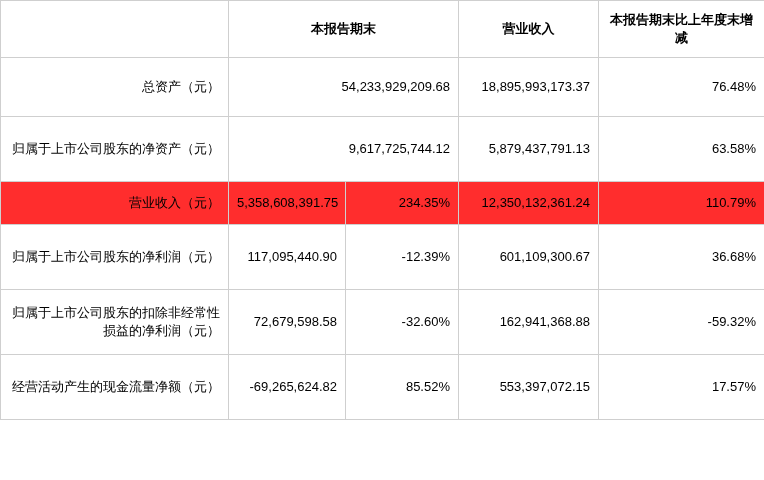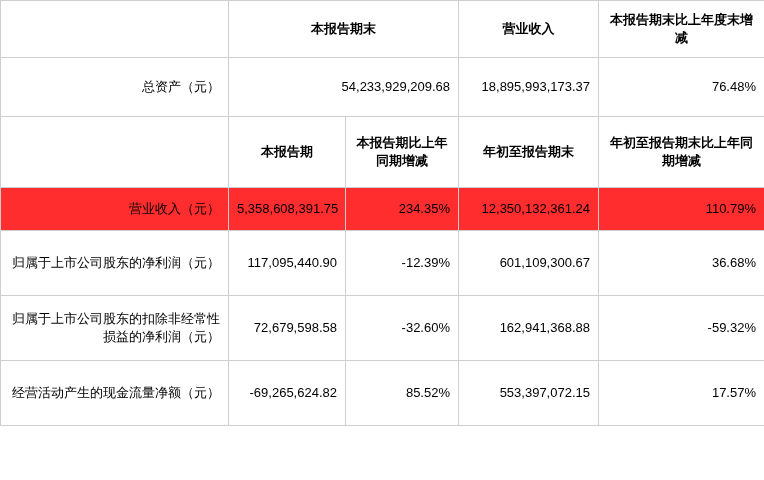--- a/index.html
+++ b/index.html
@@ -100,28 +100,27 @@
         <td class="hdr">本报告期末比上年度末增减</td>
       </tr>
 
       <tr class="tall">
         <td class="lbl">总资产（元）</td>
         <td class="num" colspan="2">54,233,929,209.68</td>
         <td class="num">18,895,993,173.37</td>
         <td class="num">76.48%</td>
       </tr>
 
+      <tr class="tall2">
+        <td class="lbl">归属于上市公司股东的净资产（元）</td>
+        <td class="num" colspan="2">9,617,725,744.12</td>
+        <td class="num">5,879,437,791.13</td>
+        <td class="num">63.58%</td>
+      </tr>
 
-      <tr class="hdrrow2">
-        <td class="blank-cell"></td>
-        <td class="hdr">本报告期</td>
-        <td class="hdr">本报告期比上年同期增减</td>
-        <td class="hdr">年初至报告期末</td>
-        <td class="hdr">年初至报告期末比上年同期增减</td>
-      </tr>
 
       <tr class="hl short">
         <td class="lbl">营业收入（元）</td>
         <td class="num">5,358,608,391.75</td>
         <td class="num">234.35%</td>
         <td class="num">12,350,132,361.24</td>
         <td class="num">110.79%</td>
       </tr>
 
       <tr class="tall2">

